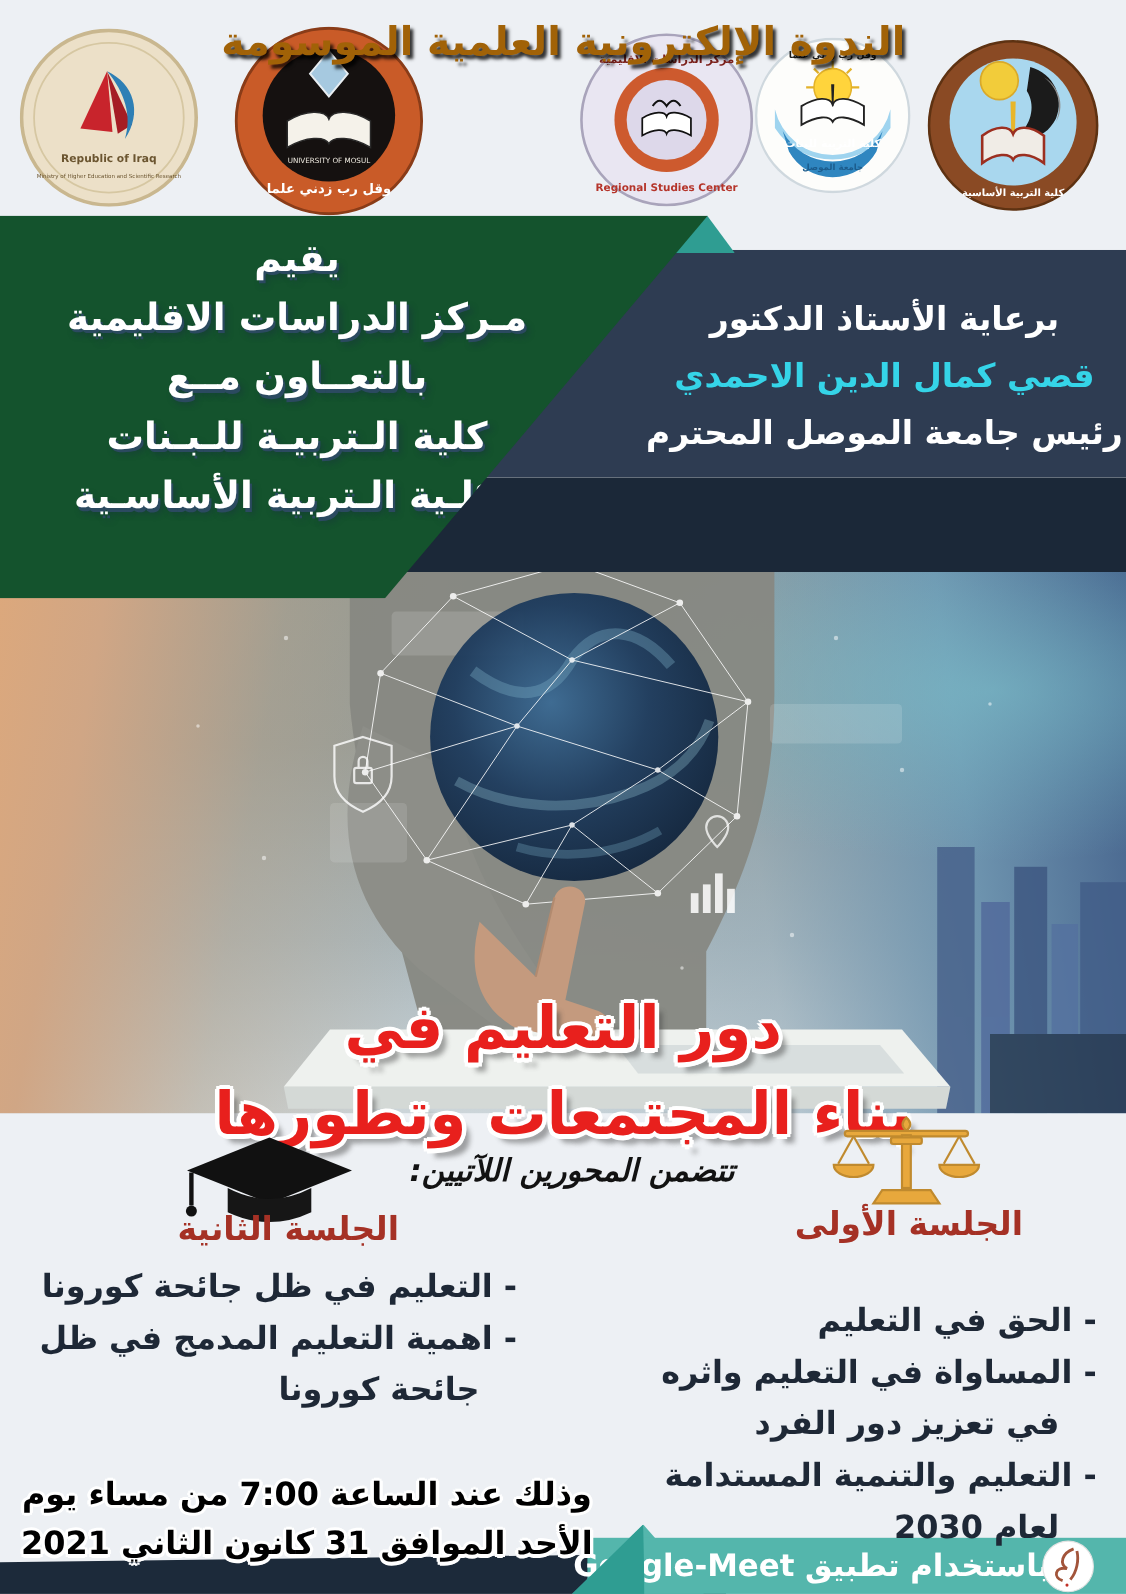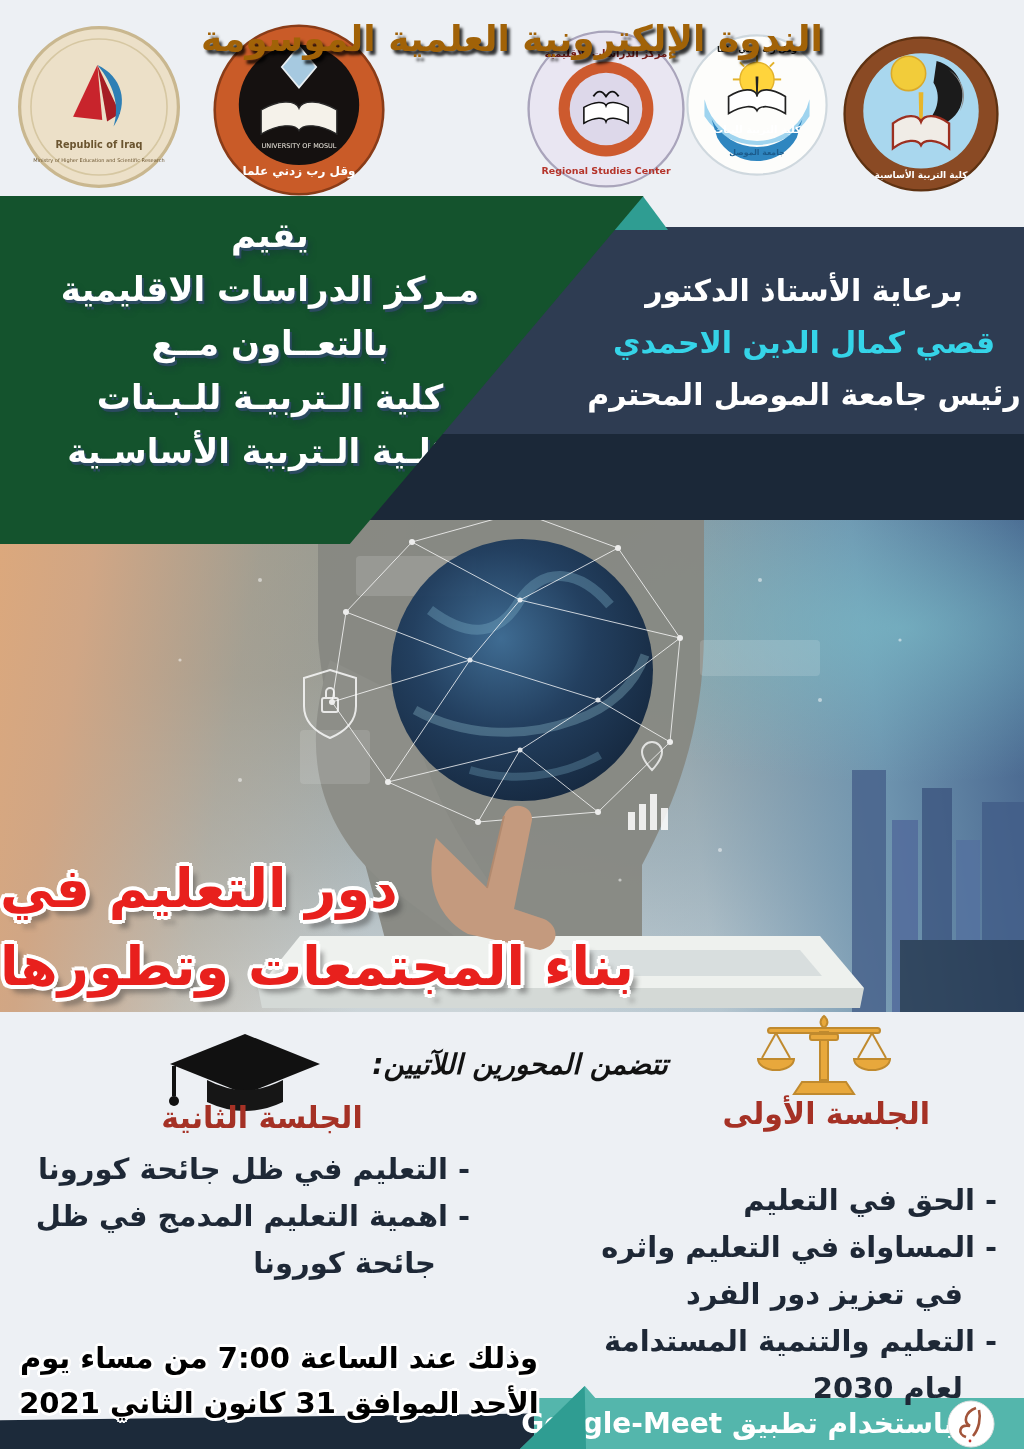--- a/index.html
+++ b/index.html
@@ -58,21 +58,21 @@
     position:absolute;left:0;top:520px;width:1024px;height:492px;z-index:1;
     background:
       radial-gradient(55% 45% at 88% 22%, rgba(125,195,205,.6), rgba(125,195,205,0) 70%),
       linear-gradient(100deg,#dca87c 0%,#d0a685 9%,rgba(185,165,140,.45) 24%,rgba(160,158,150,0) 40%),
       linear-gradient(262deg,#44618b 0%,#6d93ae 16%,rgba(140,170,190,.35) 34%,rgba(140,170,190,0) 56%),
       linear-gradient(180deg,#8f9894 0%,#949c99 32%,#aab6ba 68%,#ccd5d9 100%);
   }
   .hero svg{position:absolute;left:0;top:0;}
   
   .main-title{
-    position:absolute;left:0;top:850px;width:100%;text-align:left;direction:rtl;z-index:8;
+    position:absolute;left:0;top:896px;width:100%;text-align:center;direction:rtl;z-index:8;
   }
   .main-title div{
     color:#e8201d;font-weight:bold;font-size:54px;line-height:78px;white-space:nowrap;
     text-shadow:
       -3px -3px 0 #fff,3px -3px 0 #fff,-3px 3px 0 #fff,3px 3px 0 #fff,
       0 -4px 0 #fff,0 4px 0 #fff,-4px 0 0 #fff,4px 0 0 #fff,
       7px 8px 5px rgba(60,60,60,.45);
   }
   
   .axes-intro{

